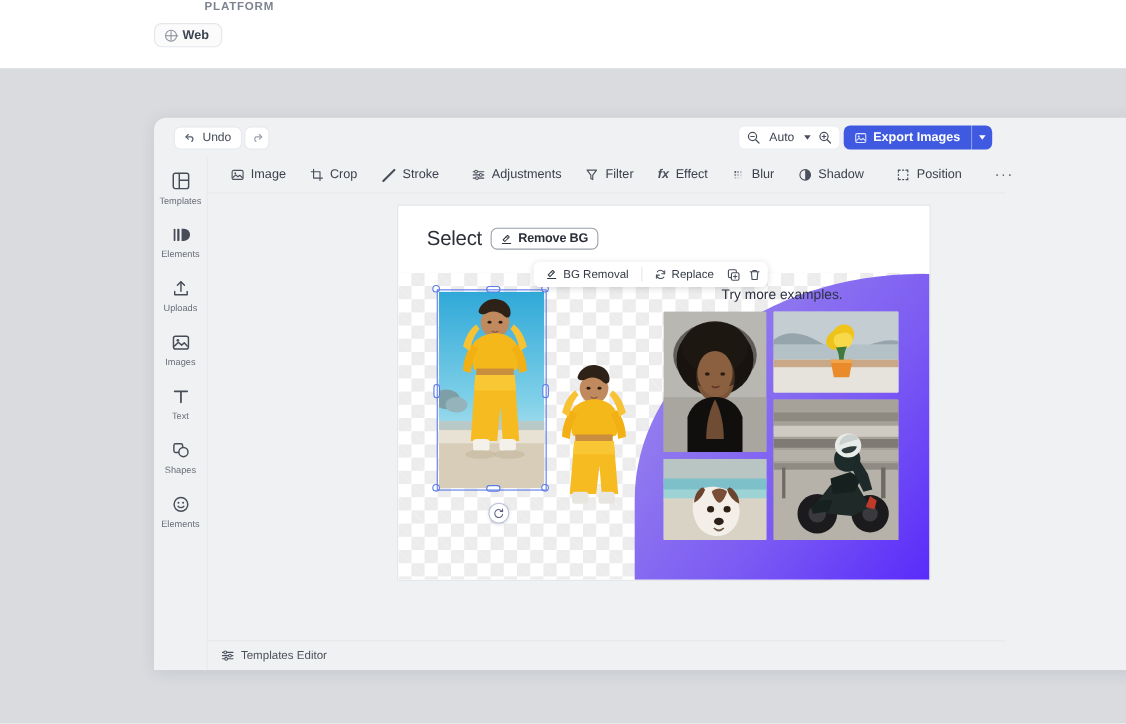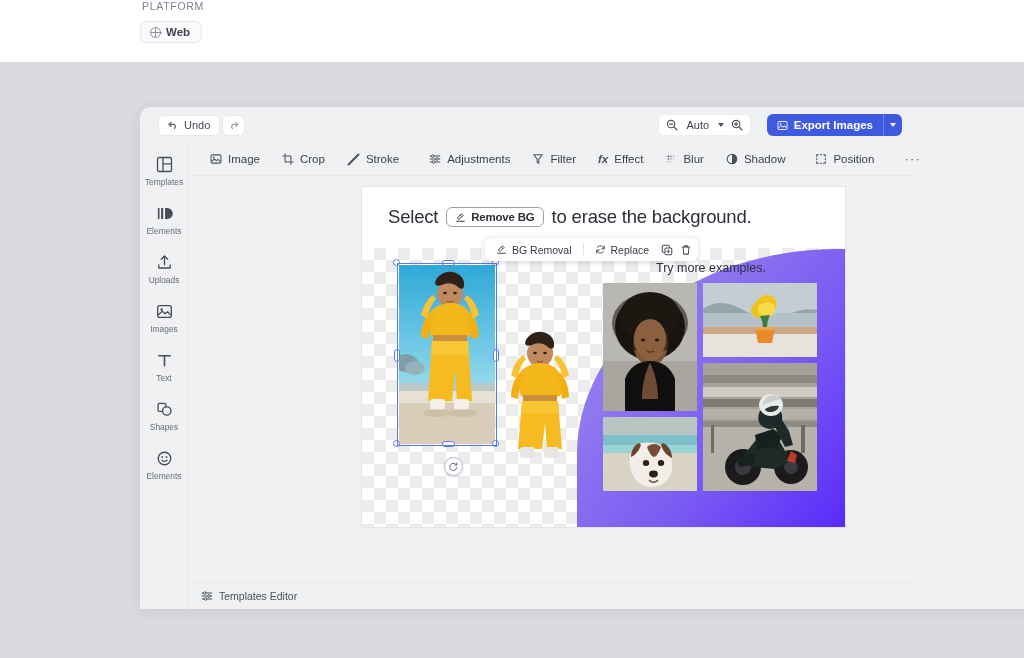--- a/index.html
+++ b/index.html
@@ -11,22 +11,23 @@
   }
   #root { position: relative; width: 1024px; height: 658px; }
 
   
   .band-white { position: absolute; left:0; top:0; width:1024px; height:62px; background:#ffffff; }
   .band-gray  { position: absolute; left:0; top:62px; width:1024px; height:596px; background:#d9dbdf; }
 
   
   .platform-wrap { position:absolute; left:140px; top:0px; width:200px; }
   .platform-label {
-    font-size:10.5px; letter-spacing:.7px; color:#7d8490; font-weight:400;
+    font-size:10.5px; letter-spacing:.7px; color:#7d8490; font-weight:700;
     padding-left:2px;
+    margin-left:44px;
   }
   .platform-chip {
     margin-top:9px; display:inline-flex; align-items:center; gap:5px;
     background:#fbfbfc; border:1px solid #e4e6ea; border-radius:7px;
     padding:4px 11px 4px 9px; font-size:11.5px; color:#3c4350; font-weight:600;
   }
   .globe { width:11px; height:11px; border:1.3px solid #8b919c; border-radius:50%; position:relative; flex:0 0 auto;}
   .globe::before { content:""; position:absolute; left:-0.5px; top:4.2px; width:11px; height:1.3px; background:#8b919c;}
   .globe::after { content:""; position:absolute; left:4.2px; top:-0.5px; width:1.3px; height:11px; background:#8b919c; border-radius:50%;}
 
@@ -48,21 +49,21 @@
   .undo-btn {
     display:flex; align-items:center; gap:5px;
     background:#ffffff; border:1px solid #e6e8ec; border-radius:6px;
     height:21px; padding:0 9px; font-size:11px; color:#444b57; font-weight:500;
   }
   .redo-btn {
     display:flex; align-items:center; justify-content:center;
     background:#ffffff; border:1px solid #e6e8ec; border-radius:6px;
     height:21px; width:23px; color:#9aa0ab;
   }
-  .right-group { display:flex; align-items:center; gap:16px; }
+  .right-group { display:flex; align-items:center; gap:3px; }
   .zoom-group {
     display:flex; align-items:center; gap:7px;
     background:#ffffff; border-radius:6px; height:22px; padding:0 7px;
     border:1px solid #eceef1;
   }
   .zoom-val { font-size:11px; color:#3c4350; min-width:26px; text-align:center; }
   .zoom-caret { width:0;height:0;border-left:3.6px solid transparent;border-right:3.6px solid transparent;border-top:4.4px solid #4b515c; }
   .export-btn {
     display:flex; align-items:center; gap:6px;
     background:#3f5ae0; color:#fff; font-size:11.5px; font-weight:600;
@@ -439,21 +440,20 @@
         <div class="canvas-headline">
           <span>Select</span>
           <span class="hl-chip">
             <svg width="11" height="11" viewBox="0 0 14 14" fill="none">
               <path d="M2.2 11.8h9.6" stroke="#2b2f38" stroke-width="1.2" stroke-linecap="round"></path>
               <path d="M5 9.6 3 7.6 8.2 2.4l2 2z" stroke="#2b2f38" stroke-width="1.2" stroke-linejoin="round"></path>
               <path d="M6.6 3.9 9 6.3" stroke="#2b2f38" stroke-width="1"></path>
             </svg>
             <span>Remove BG</span>
           </span>
-          <span>to erase the background.</span>
         </div>
 
         <div class="chk"></div>
 
         <div class="purple">
           <div class="purple-title">Try more examples.</div>
 
           <div class="thumbs">
 
             <div class="th th-a">

